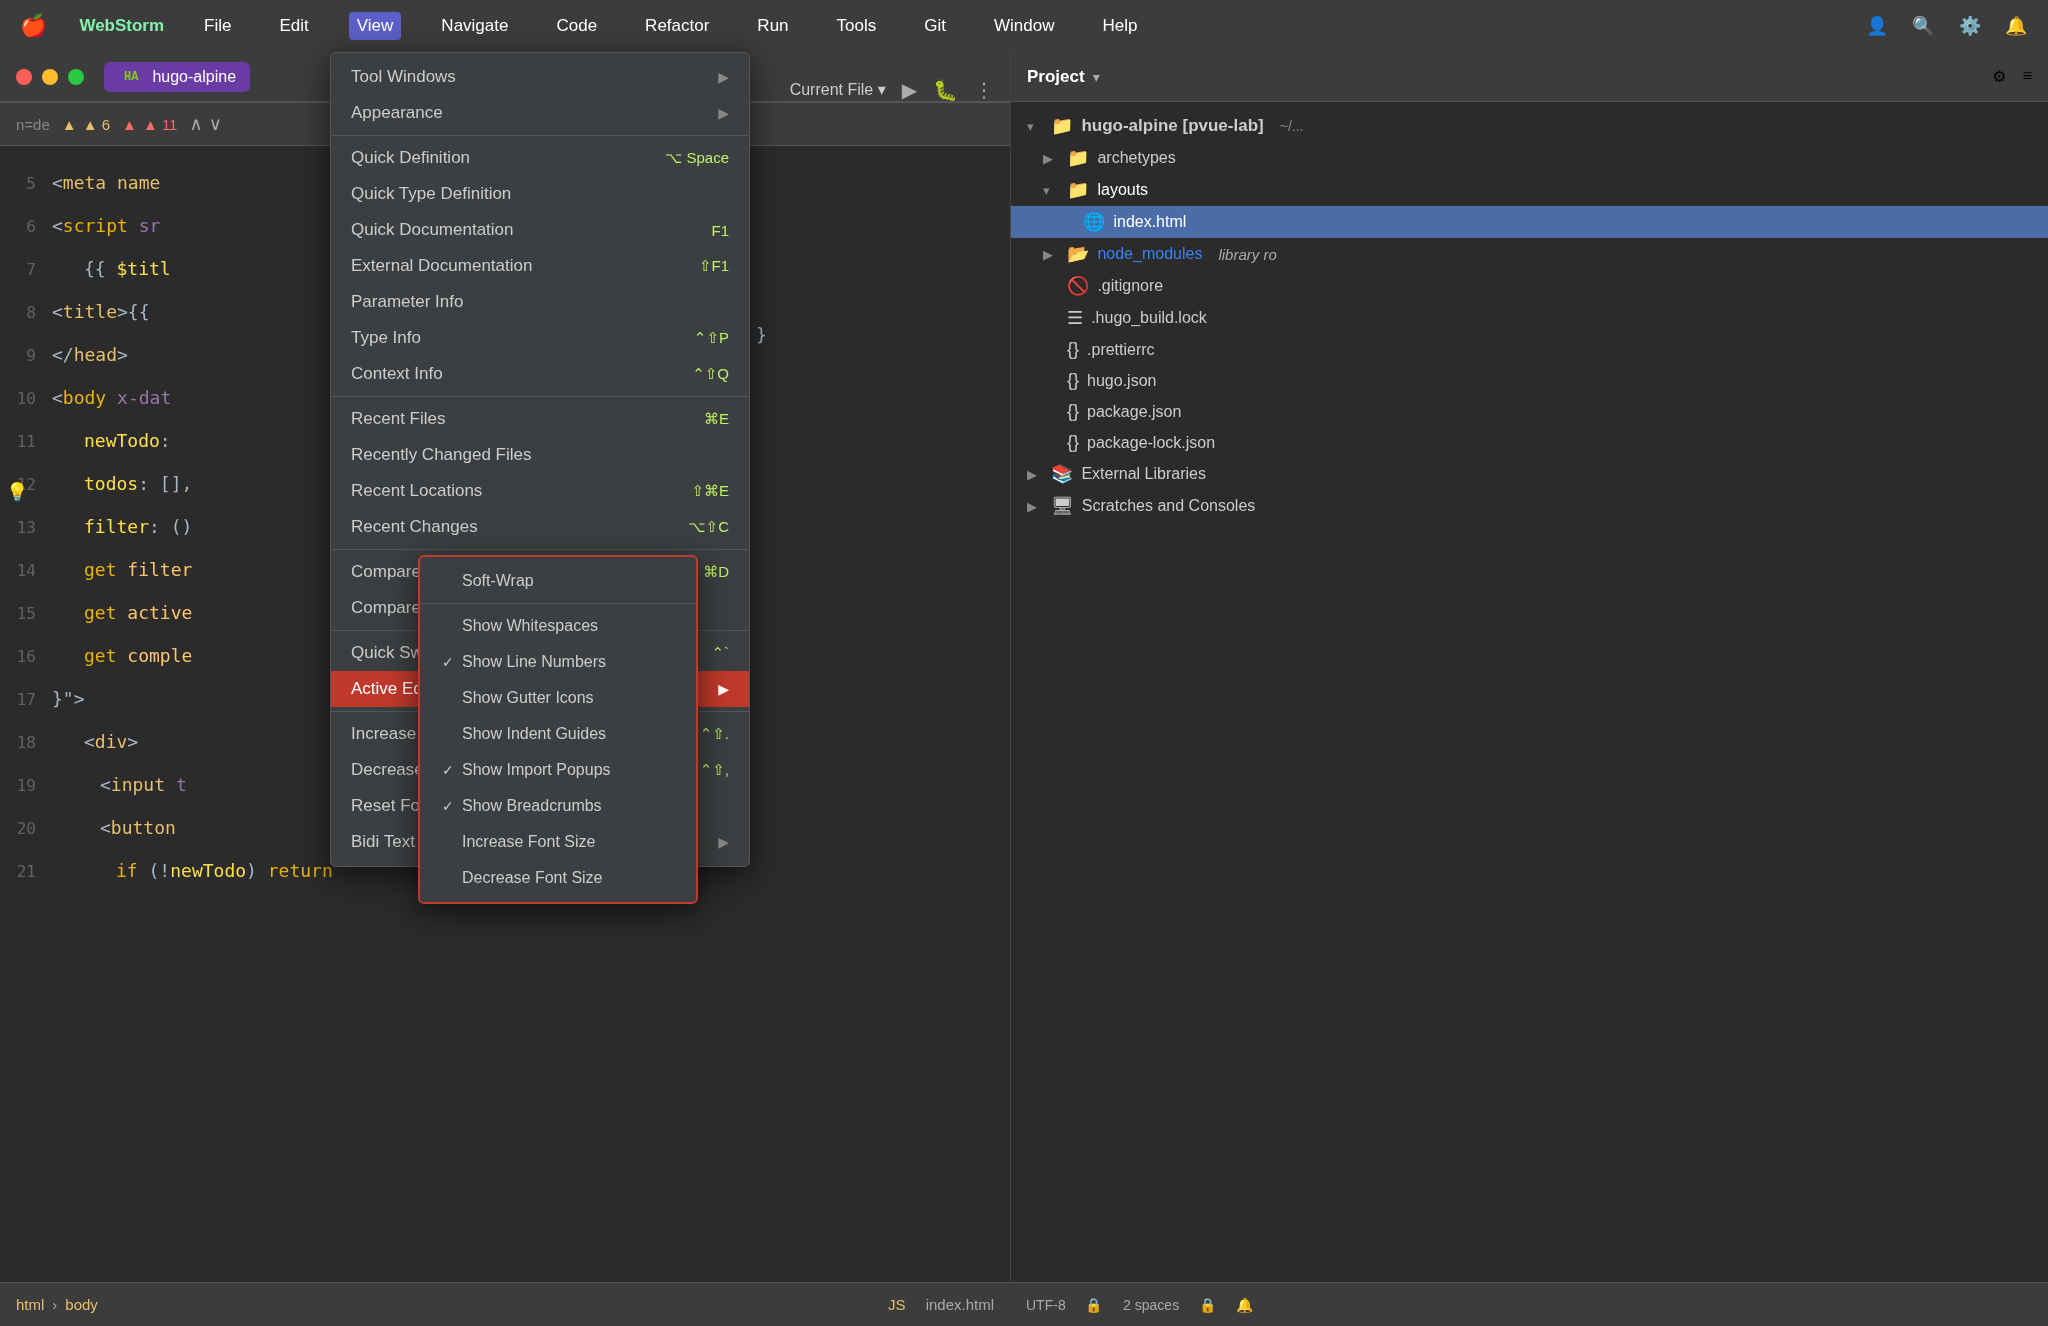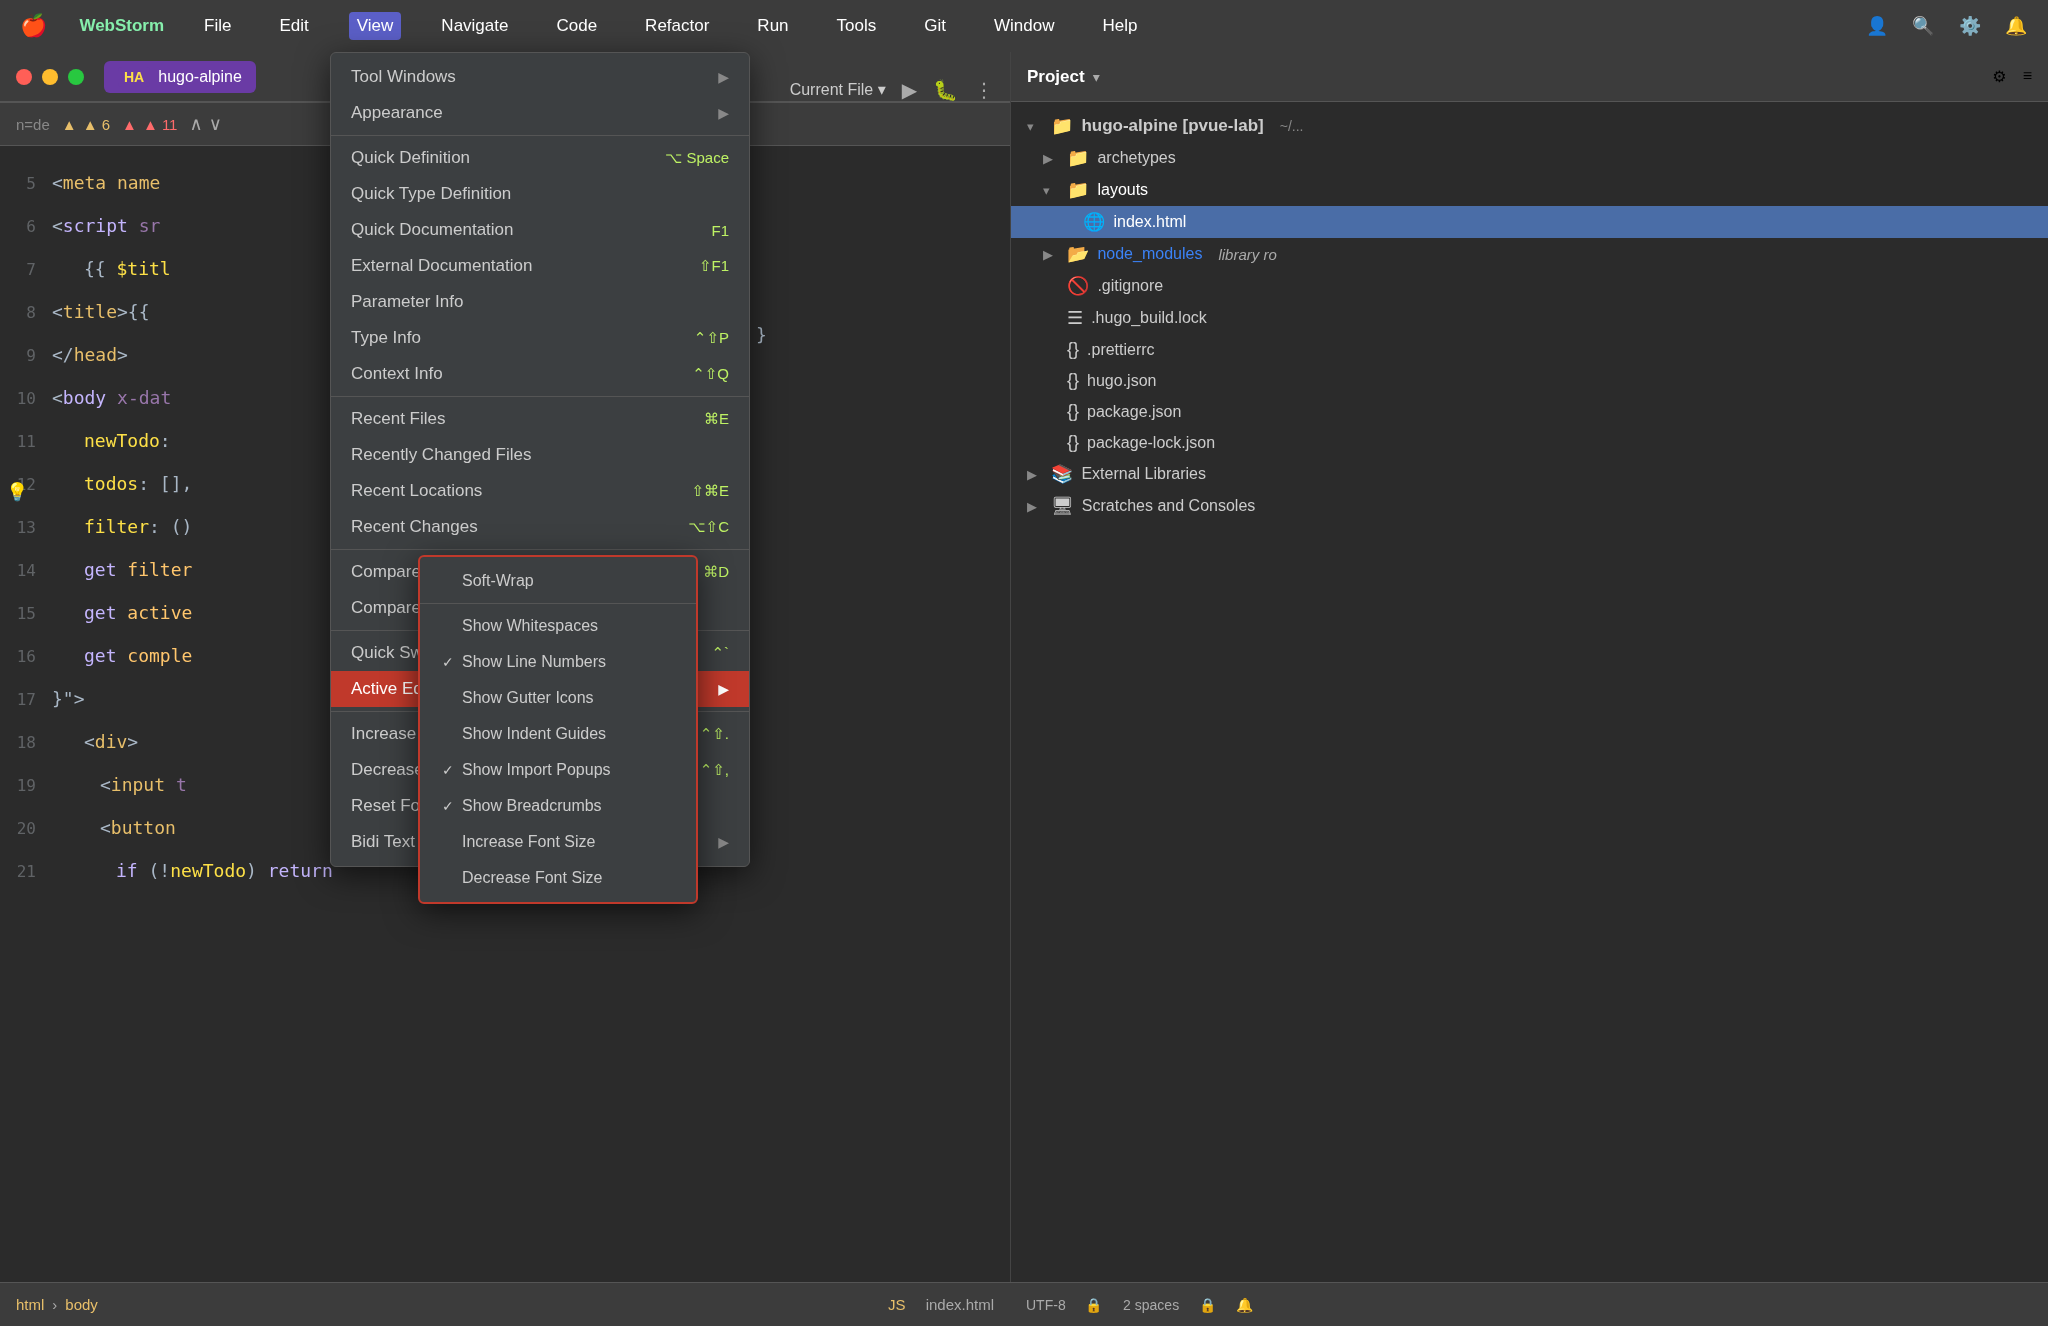--- a/index.html
+++ b/index.html
@@ -119,21 +119,21 @@
       text-align: right;
       color: #606366;
       padding-right: 16px;
       font-size: 16px;
       flex-shrink: 0;
     }
     .line-content {
       flex: 1;
       white-space: nowrap;
     }
-    .kw { color: #c4b5fd; }
+    .kw { color: #eab308; }
     .tag { color: #e8bf6a; }
     .attr { color: #9876aa; }
     .punct { color: #a9b7c6; }
     .var { color: #fde047; }
     .fn { color: #ffc66d; }
 
     
     .warning-bar {
       display: flex;
       align-items: center;
@@ -312,21 +312,21 @@
 
   <div class="editor-area">
 
     <div class="editor-toolbar">
       <div class="traffic-lights">
         <div class="tl tl-red"></div>
         <div class="tl tl-yellow"></div>
         <div class="tl tl-green"></div>
       </div>
       <div class="tab-label">
-        <span class="icon" style="background:#6a3ba5;color:#fde047;padding:2px 6px;border-radius:4px;font-size:14px;font-weight:600;">HA</span>
+        <span class="icon" style="background:#6a3ba5;color:#84cc16;padding:2px 6px;border-radius:4px;font-size:12px;font-weight:600;font-family:Liberation Mono, monospace;">HA</span>
         <span>hugo-alpine</span>
       </div>
       <div style="margin-left:auto;display:flex;align-items:center;gap:16px;margin-top:26px;">
         <span style="color:#ccc;font-size:16px;">Current File ▾</span>
         <span style="color:#aaa;font-size:20px;">▶</span>
         <span style="color:#aaa;font-size:20px;">🐛</span>
         <span style="color:#aaa;font-size:20px;">⋮</span>
       </div>
     </div>
 

